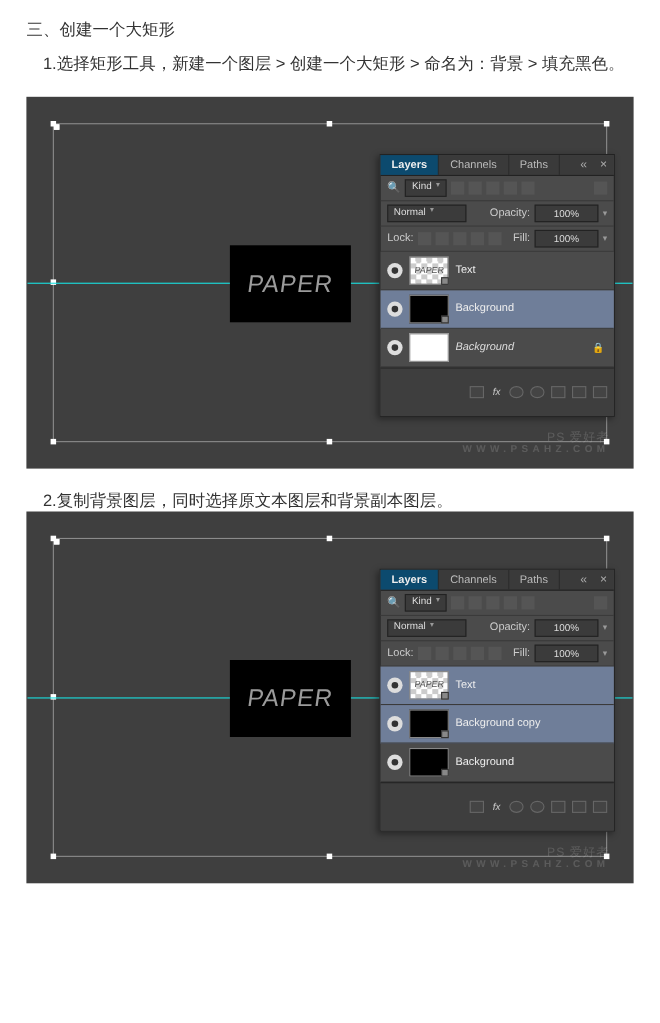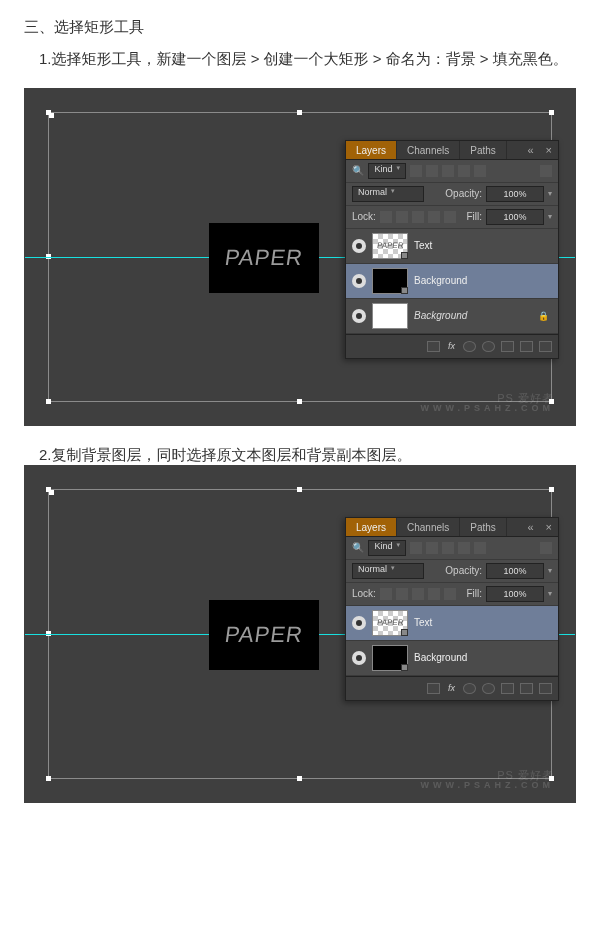--- a/index.html
+++ b/index.html
@@ -78,21 +78,21 @@
     display:flex; align-items:center;
     background:#3a3a3a;
     border-bottom:1px solid #222;
   }
   .tab {
     padding:4px 10px 3px;
     font-size:10px;
     color:#bbb;
     border-right:1px solid #2c2c2c;
   }
-  .tab.active { background:#a16207; color:#eee; }
+  .tab.active { background:#0c4a6e; color:#eee;font-weight:bold; }
   .tabs-gap { flex:1; }
   .tabs-ctrl { padding:0 6px; color:#aaa; font-size:11px; }
   .kind-row, .blend-row, .lock-row {
     display:flex; align-items:center;
     padding:3px 6px;
     gap:4px;
     border-bottom:1px solid #3a3a3a;
   }
   .sel {
     background:#3b3b3b;
@@ -163,21 +163,21 @@
   .lname { font-size:10px; color:#eee; }
   .lname.italic { font-style:italic; color:#dcdcdc; }
   .lock-icon-small {
     position:absolute; right:8px; top:50%; transform:translateY(-50%);
     font-size:9px; color:#ccc;
   }
 
   .panel-footer {
     display:flex; align-items:center; justify-content:flex-end;
     gap:6px;
-    padding:6px 6px;
+    padding:16px 6px;
     background:#3e3e3e;
     border-top:1px solid #222;
   }
   .fic {
     width:13px; height:11px;
     border:1px solid #666;
     background:#444;
   }
   .fic.round { border-radius:50%; }
   .fx { font-size:9px; color:#ccc; font-style:italic; padding:0 2px; }
@@ -190,21 +190,21 @@
     color:rgba(255,255,255,0.15);
     text-align:right;
     line-height:1.1;
     margin-left:20px;
   }
   .watermark .sub { font-size:9px; letter-spacing:4px; display:block;font-weight:bold; }
 </style>
 </head>
 <body>
 
-<div class="heading">三、选择矩形工具</div>
+<div class="heading">三、创建一个大矩形</div>
 <div class="step">1.选择矩形工具，新建一个图层 &gt; 创建一个大矩形 &gt; 命名为：背景 &gt; 填充黑色。</div>
 
 <div class="canvas-wrap">
   <div class="sel-box">
     <span class="h1"></span>
       <span class="h2"></span>
       <span class="h3"></span>
       <span class="h4"></span>
     <div class="guide-h"></div>
     <div class="paper-card">
@@ -356,20 +356,27 @@
       </div>
       <div class="layers-list">
         <div class="layer selected">
           <div class="eye"></div>
           <div class="thumb checker">
               <span style="transform:skewX(-8deg);">PAPER</span>
               <span class="corner"></span>
             </div>
           <span class="lname">Text</span>
         </div>
+        <div class="layer selected">
+          <div class="eye"></div>
+          <div class="thumb black">
+              <span class="corner"></span>
+            </div>
+          <span class="lname">Background copy</span>
+        </div>
         <div class="layer">
           <div class="eye"></div>
           <div class="thumb black">
               <span class="corner"></span>
             </div>
           <span class="lname">Background</span>
         </div>
       </div>
       <div class="panel-footer">
         <div class="fic"></div>

